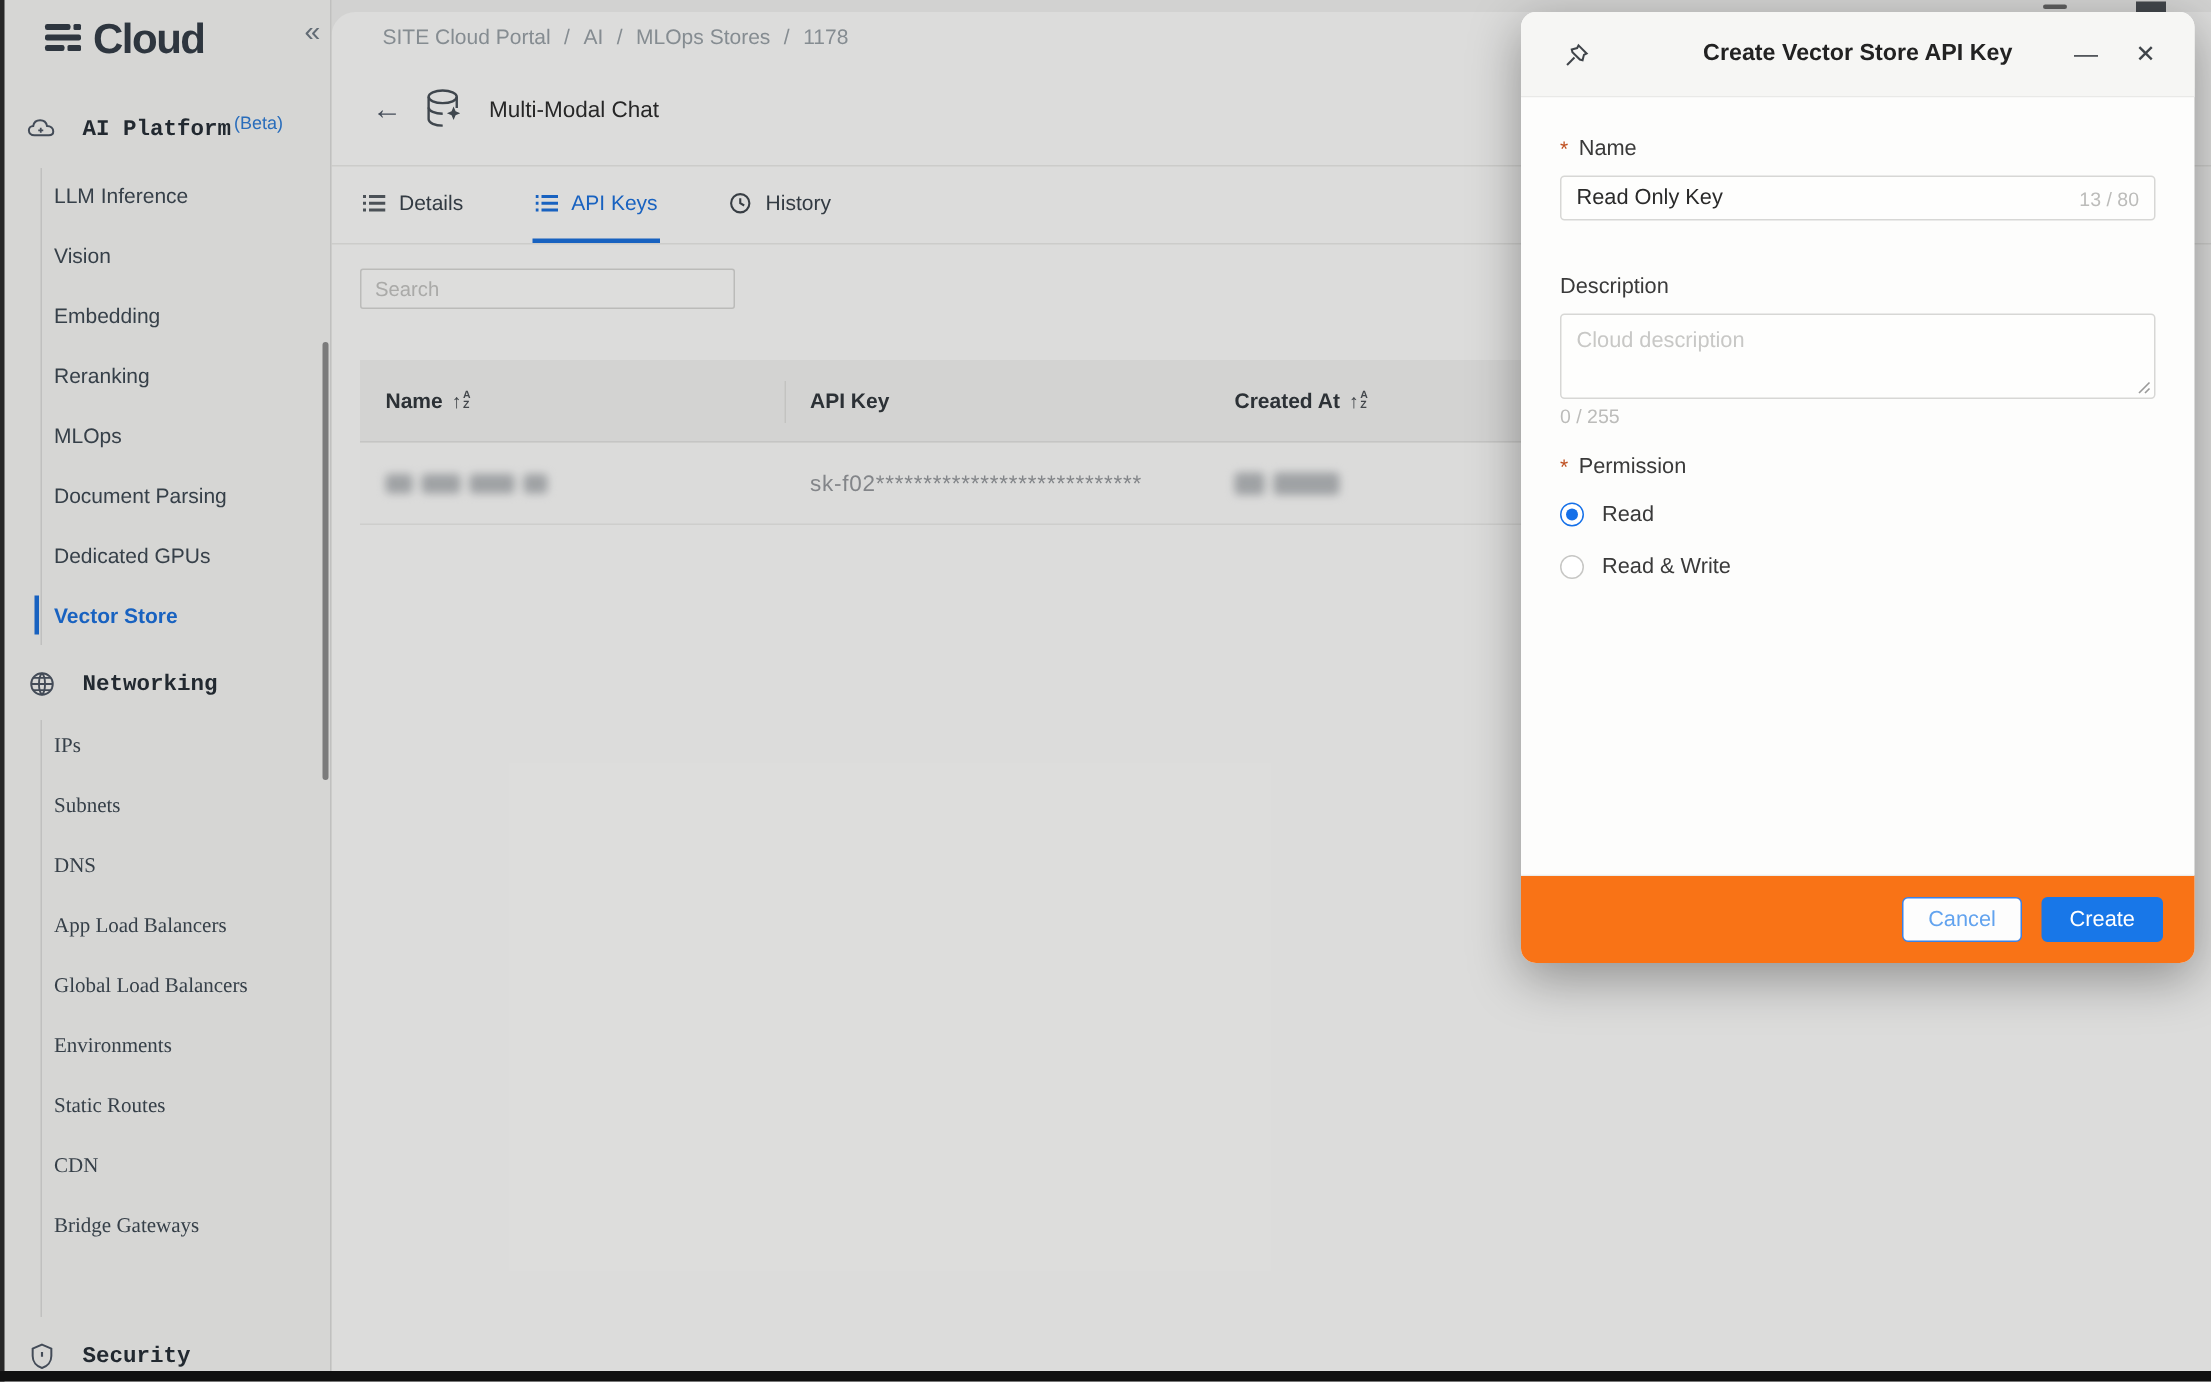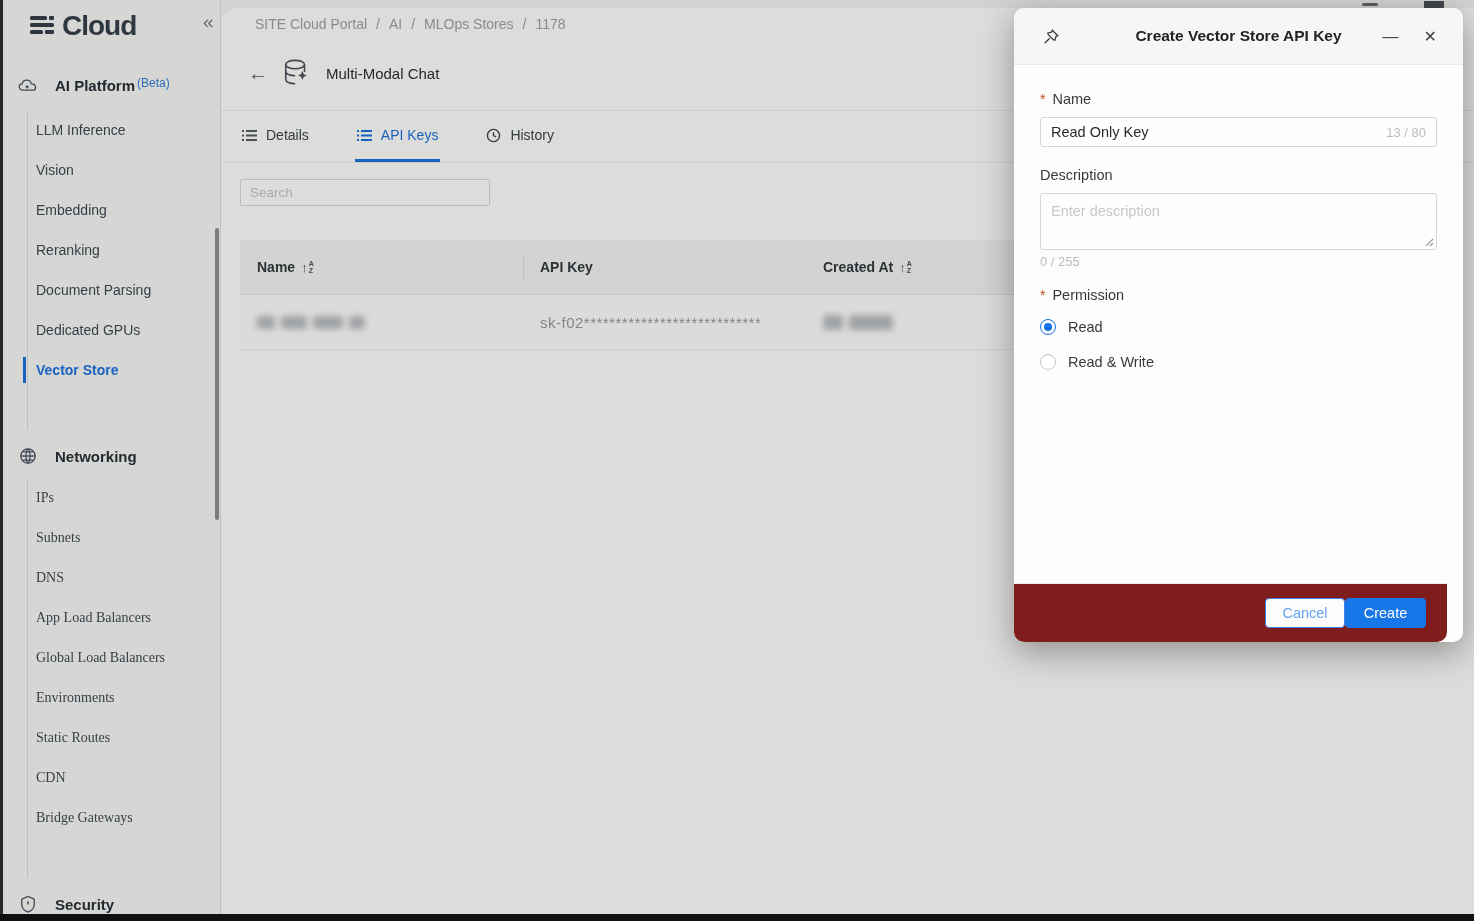--- a/index.html
+++ b/index.html
@@ -10,21 +10,21 @@
   #left-edge { position:absolute; left:0; top:0; width:3px; height:921px; background:#2c2c2c; z-index:6; }
   #overlay  { position:absolute; inset:0; background:rgba(18,18,18,0.135); z-index:10; pointer-events:none; }
   #taskbar-edge { position:absolute; left:0; top:914px; width:1474px; height:7px; background:#101010; z-index:25; }
 
   
   #sidebar { position:absolute; left:3px; top:0; width:218px; height:921px;
     background:#f5f5f3; border-right:1px solid #dcdcda; z-index:2; }
   .logo-row { position:absolute; left:25px; top:10px; display:flex; align-items:center; gap:4px; }
   .logo-text { font-size:28px; font-weight:bold; color:#333d47; letter-spacing:-1px; }
   .section-header { position:absolute; left:14px; display:flex; align-items:center; gap:16px; }
-  .section-label { font-size:15px; font-weight:bold; color:#262e36; }
+  .section-label { font-size:15px; font-weight:bold; color:#262e36;font-family:Liberation Mono, monospace; }
   .beta-badge { font-size:12px; color:#2e7cd6; position:relative; top:-4px; margin-left:2px; }
   .guide-line { position:absolute; left:24px; width:1px; background:#dcdcda; }
   .nav-list { position:absolute; left:0; right:0; }
   .nav-item { height:40px; line-height:40px; padding-left:33px; font-size:14px; color:#3d4852; cursor:pointer; position:relative; }
   .nav-item.active { color:#1a6fdc; font-weight:bold; }
   .nav-item.active::before { content:""; position:absolute; left:20px; top:7px; width:3px; height:26px; background:#1a6fdc; }
   #side-scroll-thumb { position:absolute; right:1px; top:228px; width:4px; height:292px; background:#8c8c8c; border-radius:2px; z-index:3; }
   .side-icon { width:22px; height:22px; display:flex; align-items:center; justify-content:center; }
 
   
@@ -78,36 +78,36 @@
   #modal-controls { position:absolute; right:26px; top:0; height:57px; display:flex; align-items:center; gap:25px; }
   .win-ctl { font-size:16px; color:#3f4449; cursor:pointer; line-height:1; }
   #modal-body { padding:26px 26px 0 26px; position:relative; }
   .field-label { display:flex; align-items:center; gap:7px; font-size:14.5px; color:#3a3a3a; }
   .req-star { color:#bf4f1f; font-size:14px; }
   #name-input-wrap { margin-top:10px; height:30px; border:1px solid #d7d7d5; border-radius:3px;
     display:flex; align-items:center; padding:0 10px; background:#fefefd; }
   #name-input { flex:1; border:none; outline:none; font-size:14.5px; color:#2a2a2a; background:transparent;
     font-family:"Liberation Sans", sans-serif; }
   .counter { font-size:13px; color:#bcbcba; }
-  #desc-label { margin-top:20px; }
+  #desc-label { margin-top:36px; }
   #desc-area { margin-top:10px; height:57px; border:1px solid #d7d7d5; border-radius:3px; position:relative;
     background:#fefefd; padding:8px 10px; }
   #desc-placeholder { font-size:14.5px; color:#c8c8c6; }
   #resize-grip { position:absolute; right:2px; bottom:2px; }
   #desc-counter { text-align:left; margin-top:4px; }
   #perm-label { margin-top:18px; }
   .radio-row { display:flex; align-items:center; gap:12px; margin-top:13px; height:22px; cursor:pointer; }
   .radio { width:16px; height:16px; border-radius:50%; border:1.5px solid #c7c7c5; background:#fff;
     display:flex; align-items:center; justify-content:center; }
   .radio.checked { border-color:#1570e8; }
   .radio.checked::after { content:""; width:8px; height:8px; border-radius:50%; background:#1570e8; }
   .radio-label { font-size:14.5px; color:#3a3a3a; }
-  #modal-footer { position:absolute; left:0; right:16px; bottom:0; height:59px; border-top:1px solid #ececea;
-    display:flex; justify-content:flex-end; align-items:center; padding-right:21px;
-    border-radius:0 0 10px 10px; background:#7f1d1d; }
+  #modal-footer { position:absolute; left:0; right:0; bottom:0; height:59px; border-top:1px solid #ececea;
+    display:flex; justify-content:flex-end; align-items:center; gap:13px; padding-right:21px;
+    border-radius:0 0 10px 10px; background:#f97316; }
   .btn { height:30px; border-radius:4px; font-size:14.5px; display:flex; align-items:center; justify-content:center;
     cursor:pointer; font-family:"Liberation Sans", sans-serif; }
   #cancel-btn { width:80px; background:#fdfdfd; border:1px solid #3b82e8; color:rgba(24,119,232,0.68); }
   #create-btn { width:81px; background:#1877e8; border:1px solid #1877e8; color:#fff; }
 
   svg { display:block; }
 </style>
 </head>
 <body>
 
@@ -137,20 +137,21 @@
     <span>
       <span class="section-label">AI Platform</span><span class="beta-badge">(Beta)</span>
     </span>
   </div>
   <div class="guide-line" style="top:112px; height:318px;"></div>
   <div class="nav-list" style="top:110px;">
     <div class="nav-item">LLM Inference</div>
     <div class="nav-item">Vision</div>
     <div class="nav-item">Embedding</div>
     <div class="nav-item">Reranking</div>
+    <div class="nav-item">MLOps</div>
     <div class="nav-item">Document Parsing</div>
     <div class="nav-item">Dedicated GPUs</div>
     <div class="nav-item active">Vector Store</div>
   </div>
 
   <div class="section-header" style="top:445px;">
     <span class="side-icon">
       <svg width="18" height="18" viewBox="0 0 20 20" fill="none" stroke="#4b5563" stroke-width="1.4">
         <circle cx="10" cy="10" r="8"></circle>
         <path d="M2 10 H18 M10 2 C13 5 13 15 10 18 M10 2 C7 5 7 15 10 18 M3.5 5.5 H16.5 M3.5 14.5 H16.5"></path>
@@ -332,21 +333,21 @@
       <span class="req-star">*</span>
       <span>Name</span>
     </div>
     <div id="name-input-wrap">
       <input id="name-input" value="Read Only Key" style="">
       <span class="counter">13 / 80</span>
     </div>
 
     <div class="field-label" id="desc-label">Description</div>
     <div id="desc-area">
-      <span id="desc-placeholder">Enter description</span>
+      <span id="desc-placeholder">Cloud description</span>
       <span id="resize-grip">
         <svg width="9" height="9" viewBox="0 0 9 9" stroke="#9a9a9a" stroke-width="1.1">
           <path d="M8 1 L1 8 M8 5 L5 8"></path>
         </svg>
       </span>
     </div>
     <div class="counter" id="desc-counter">0 / 255</div>
 
     <div class="field-label" id="perm-label">
       <span class="req-star">*</span>

